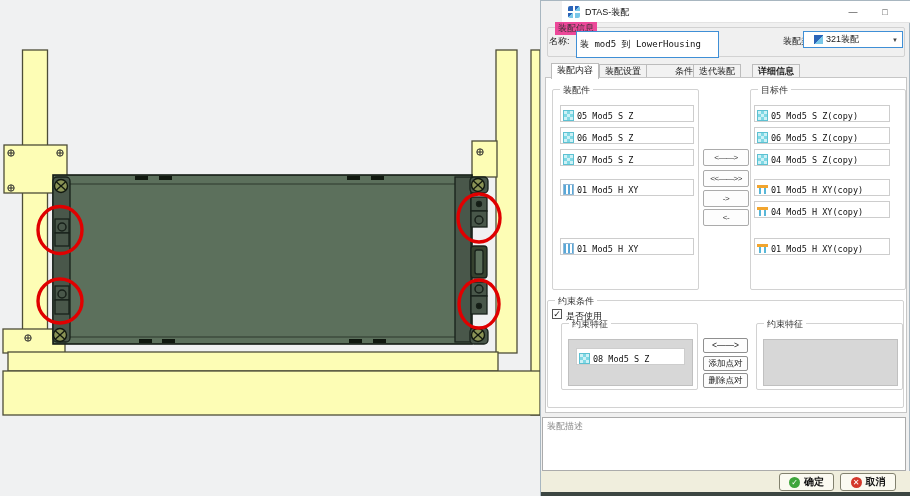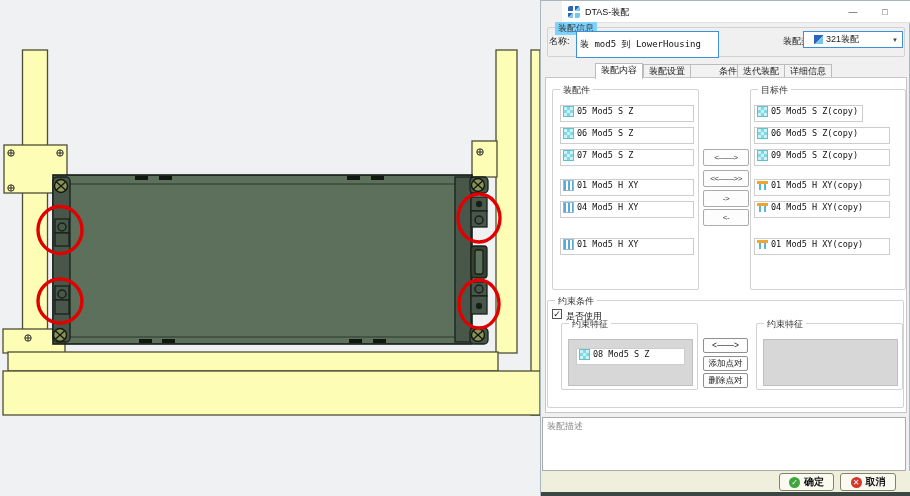--- a/index.html
+++ b/index.html
@@ -20,48 +20,48 @@
     background:linear-gradient(135deg,#2b64b8 50%,#79c7e8 50%); border-radius:2px; }
   #app-icon::after { content:""; position:absolute; left:5px; top:0; width:2px; height:12px; background:#fff; }
   #app-icon::before { content:""; position:absolute; left:0; top:5px; width:12px; height:2px; background:#fff; z-index:1; }
   #title-text { position:absolute; left:23px; top:5px; font-size:9px; color:#111; }
   .win-btn { position:absolute; top:0; width:30px; height:22px; text-align:center;
     line-height:22px; font-size:9px; color:#444; cursor:default; }
   #btn-min{ left:276px; } #btn-max{ left:308px; } #btn-close{ left:340px; }
 
   .groupbox { position:absolute; border:1px solid #d2d2d2; border-radius:2px; }
   .groupbox > .glabel { position:absolute; top:-6px; left:7px; padding:0 3px;
-    background:#7dd3fc; font-size:9px; color:#333; white-space:nowrap; }
+    background:#ec4899; font-size:9px; color:#333; white-space:nowrap; }
   .on-white > .glabel { background:#ffffff; }
 
   
   #grp-info { left:6px; top:26px; width:358px; height:30px; }
   #lbl-name { position:absolute; left:8px; top:34px; }
   #inp-name { position:absolute; left:35px; top:30px; width:143px; height:27px;
     border:1px solid #3f8fd6; background:#fff; font:9px "DejaVu Sans Mono",monospace;
     padding:0 3px; color:#111; }
   #lbl-type { position:absolute; left:214px; top:34px;margin-left:28px; }
   #combo-type { position:absolute; left:262px; top:30px; width:100px; height:17px;
     border:1px solid #3f8fd6; background:#fff; display:flex; align-items:center; padding-left:10px; }
   .mini-logo { width:9px; height:9px; margin-right:3px;
     background:linear-gradient(135deg,#2b64b8 50%,#79c7e8 50%); flex:0 0 auto; }
   #combo-arrow { position:absolute; right:4px; top:5px; font-size:6px; color:#444; }
 
   
   .tab { position:absolute; top:63px; height:14px; line-height:13px; padding:0 5px;
-    background:#f2f2f2; border:1px solid #bcbcbc; border-bottom:none; font-size:9px;margin-left:44px; }
+    background:#f2f2f2; border:1px solid #bcbcbc; border-bottom:none; font-size:9px; }
   .tab.active { top:62px; height:16px; background:#fff; z-index:3; }
   #tabpanel { position:absolute; left:4px; top:76px; width:362px; height:336px;
     background:#fff; border:1px solid #c6c6c6; z-index:1; }
 
   #grp-source { left:11px; top:88px; width:147px; height:201px; z-index:2; }
   #grp-target { left:209px; top:88px; width:156px; height:201px; z-index:2; }
 
   .list-item { position:absolute; height:17px; background:#fff; border:1px solid #cdcdcd;
-    display:flex; align-items:flex-start; z-index:4; }
+    display:flex; align-items:flex-end; z-index:4; }
   .item-icon { width:11px; height:11px; margin:0 3px 0 2px; flex:0 0 auto; position:relative; }
   .item-icon[data-icon="sz"] { background-color:#cdf1f6;
     background-image:linear-gradient(45deg,#7fd8e4 26%,transparent 26%,transparent 74%,#7fd8e4 74%),
                      linear-gradient(45deg,#7fd8e4 26%,transparent 26%,transparent 74%,#7fd8e4 74%);
     background-size:6px 6px; background-position:0 0,3px 3px; border:1px solid #5cc1d2; }
   .item-icon[data-icon="hxy"] { border:1px solid #93b9d6;
     background:repeating-linear-gradient(90deg,#59a8d8 0 2px,#ffffff 2px 4px); }
   .item-icon[data-icon="hxy2"] { border:none; background:none; }
   .item-icon[data-icon="hxy2"]::before { content:""; position:absolute; left:0; top:1px;
     width:11px; height:3px; background:#f2a52e; }
@@ -242,70 +242,66 @@
     <div id="combo-type">
       <span class="mini-logo"></span>
       <span>321装配</span>
       <span id="combo-arrow">▼</span>
     </div>
 
     <div class="tab active" style="left:10px;">装配内容</div>
     <div class="tab" style="left:58px;">装配设置</div>
     <div class="tab" style="left:105px;padding-left:28px;">条件装配</div>
     <div class="tab" style="left:152px;">迭代装配</div>
-    <div class="tab" style="left:199px;">详细信息</div>
+    <div class="tab" style="left:211px;font-weight:bold;">详细信息</div>
     <div id="tabpanel"></div>
 
     <div class="groupbox on-white" id="grp-source">
       <span class="glabel">装配件</span>
     </div>
     <div class="list-item" style="left:19px;top:104px;width:134px">
       <span class="item-icon" data-icon="sz"></span>
       <span class="item-label">05 Mod5 S Z</span>
       </div>
     <div class="list-item" style="left:19px;top:126px;width:134px">
       <span class="item-icon" data-icon="sz"></span>
       <span class="item-label">06 Mod5 S Z</span>
       </div>
     <div class="list-item" style="left:19px;top:148px;width:134px">
       <span class="item-icon" data-icon="sz"></span>
       <span class="item-label">07 Mod5 S Z</span>
       </div>
     <div class="list-item" style="left:19px;top:178px;width:134px">
       <span class="item-icon" data-icon="hxy"></span>
       <span class="item-label">01 Mod5 H XY</span>
-      </div>
-    <div class="list-item" style="left:19px;top:200px;width:134px">
-      <span class="item-icon" data-icon="hxy"></span>
-      <span class="item-label">04 Mod5 H XY</span>
       </div>
     <div class="list-item" style="left:19px;top:237px;width:134px">
       <span class="item-icon" data-icon="hxy"></span>
       <span class="item-label">01 Mod5 H XY</span>
       </div>
 
     <div class="xfer-btn" style="top:148px">&lt;——&gt;</div>
     <div class="xfer-btn" style="top:169px">&lt;&lt;——&gt;&gt;</div>
     <div class="xfer-btn" style="top:189px">-&gt;</div>
     <div class="xfer-btn" style="top:208px">&lt;-</div>
 
     <div class="groupbox on-white" id="grp-target">
       <span class="glabel">目标件</span>
     </div>
-    <div class="list-item" style="left:213px;top:104px;width:109px">
+    <div class="list-item" style="left:213px;top:104px;width:136px">
       <span class="item-icon" data-icon="sz"></span>
       <span class="item-label">05 Mod5 S Z(copy)</span>
       </div>
     <div class="list-item" style="left:213px;top:126px;width:136px">
       <span class="item-icon" data-icon="sz"></span>
       <span class="item-label">06 Mod5 S Z(copy)</span>
       </div>
     <div class="list-item" style="left:213px;top:148px;width:136px">
       <span class="item-icon" data-icon="sz"></span>
-      <span class="item-label">09 Mod5 S Z(copy)</span>
+      <span class="item-label">04 Mod5 S Z(copy)</span>
       </div>
     <div class="list-item" style="left:213px;top:178px;width:136px">
       <span class="item-icon" data-icon="hxy2"></span>
       <span class="item-label">01 Mod5 H XY(copy)</span>
       </div>
     <div class="list-item" style="left:213px;top:200px;width:136px">
       <span class="item-icon" data-icon="hxy2"></span>
       <span class="item-label">04 Mod5 H XY(copy)</span>
       </div>
     <div class="list-item" style="left:213px;top:237px;width:136px">

